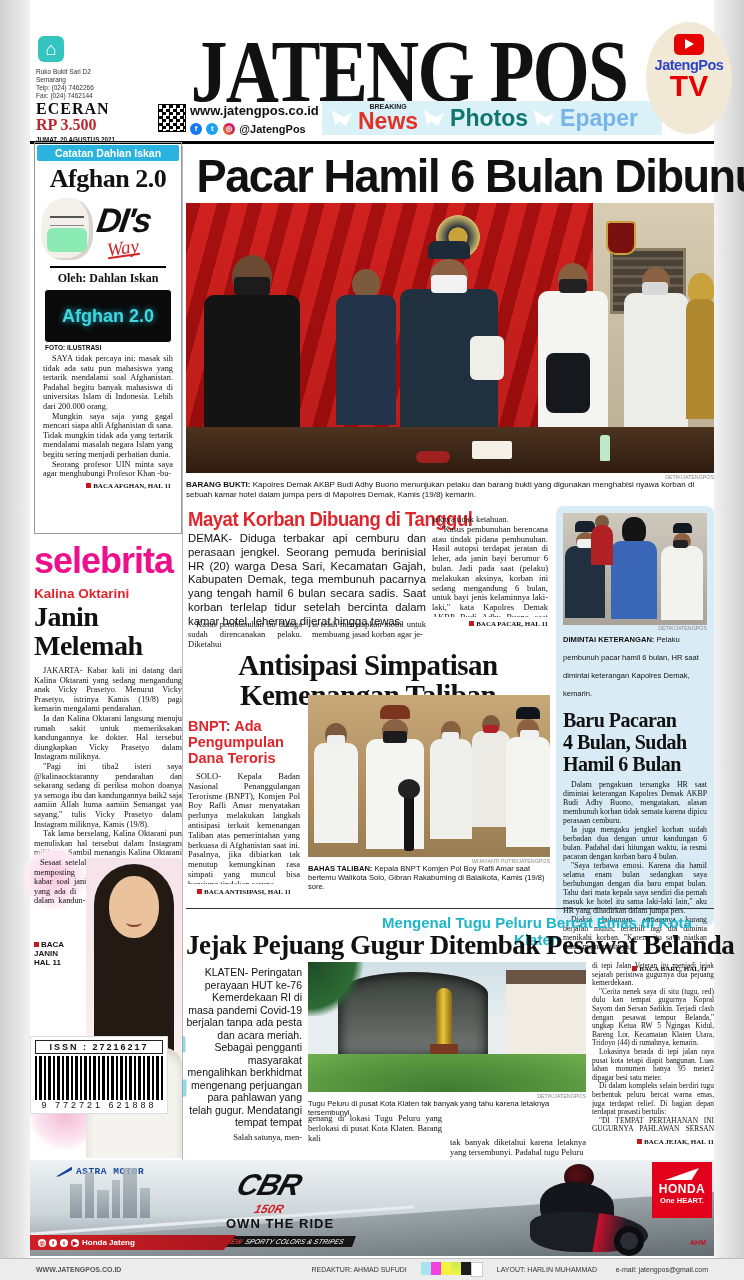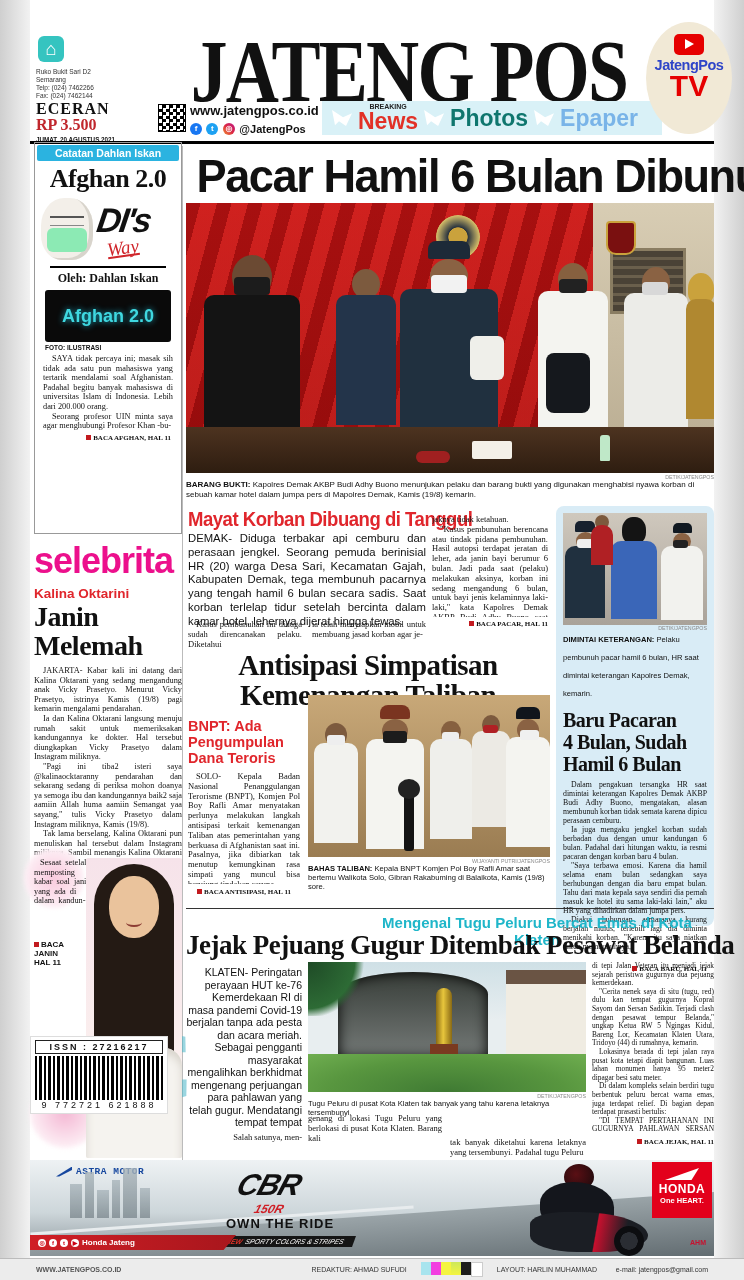--- a/index.html
+++ b/index.html
@@ -199,20 +199,21 @@
       </div>
     </div>
     <div style="border-top:2px solid #000;width:80%;margin:2px auto 3px;"></div>
     <div class="oleh serif">Oleh: Dahlan Iskan</div>
     <div class="afgbox" style="margin:4px 10px 2px;height:52px;">
       <span class="afgtxt">Afghan 2.0</span>
     </div>
     <div class="foto" style="margin:0 10px;">FOTO: ILUSTRASI</div>
     <div class="body8 serif jus" style="margin:3px 8px 0;">
       <p>SAYA tidak percaya ini; masak sih tidak ada satu pun mahasiswa yang tertarik mendalami soal Afghanistan. Padahal begitu banyak mahasiswa di universitas Islam di Indonesia. Lebih dari 200.000 orang.</p>
+      <p>Mungkin saya saja yang gagal mencari siapa ahli Afghanistan di sana. Tidak mungkin tidak ada yang tertarik mendalami masalah negara Islam yang begitu sering menjadi perhatian dunia.</p>
       <p>Seorang profesor UIN minta saya agar menghubungi Profesor Khan -bu-</p>
     </div>
     <div class="baca serif" style="margin:3px 10px 0;">
       <span class="sq"></span><span>BACA AFGHAN, HAL 11</span>
     </div>
   </div>
 
   <div class="abs seleb" style="left:34px;top:540px;">selebrita</div>
   <div class="abs kal" style="left:34px;top:586px;">Kalina Oktarini</div>
   <div class="abs janin serif" style="left:34px;top:602px;">

